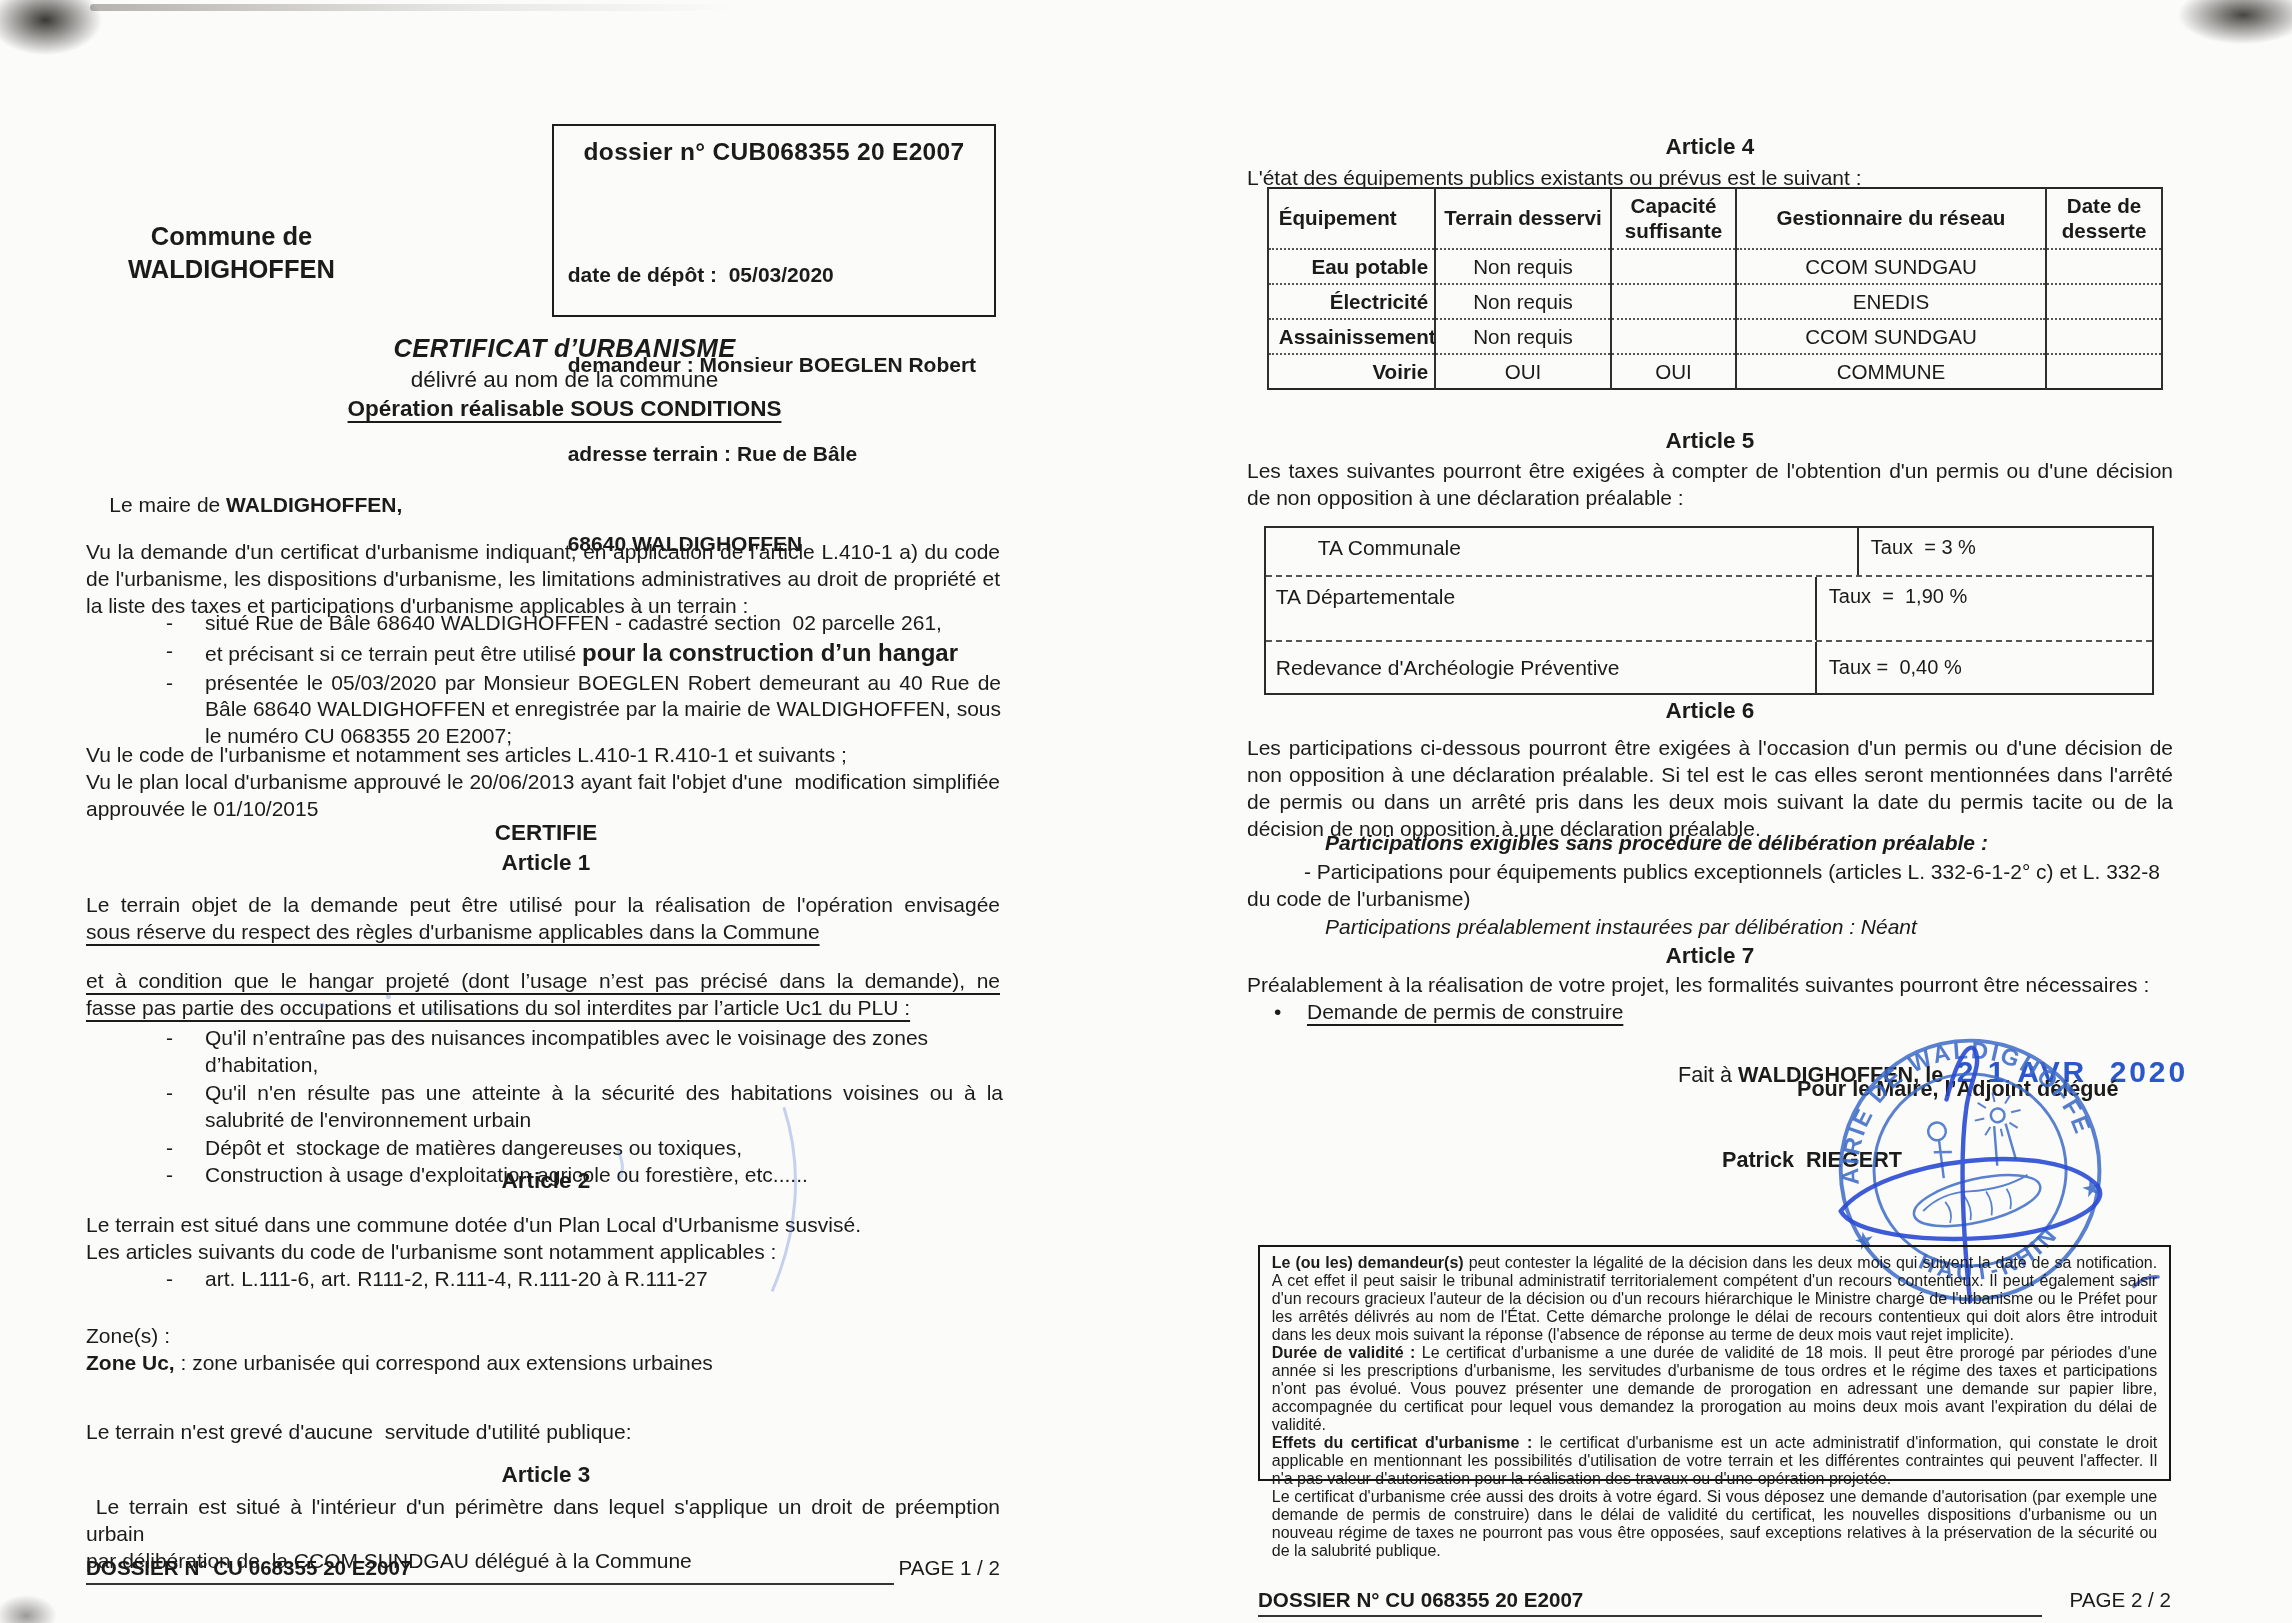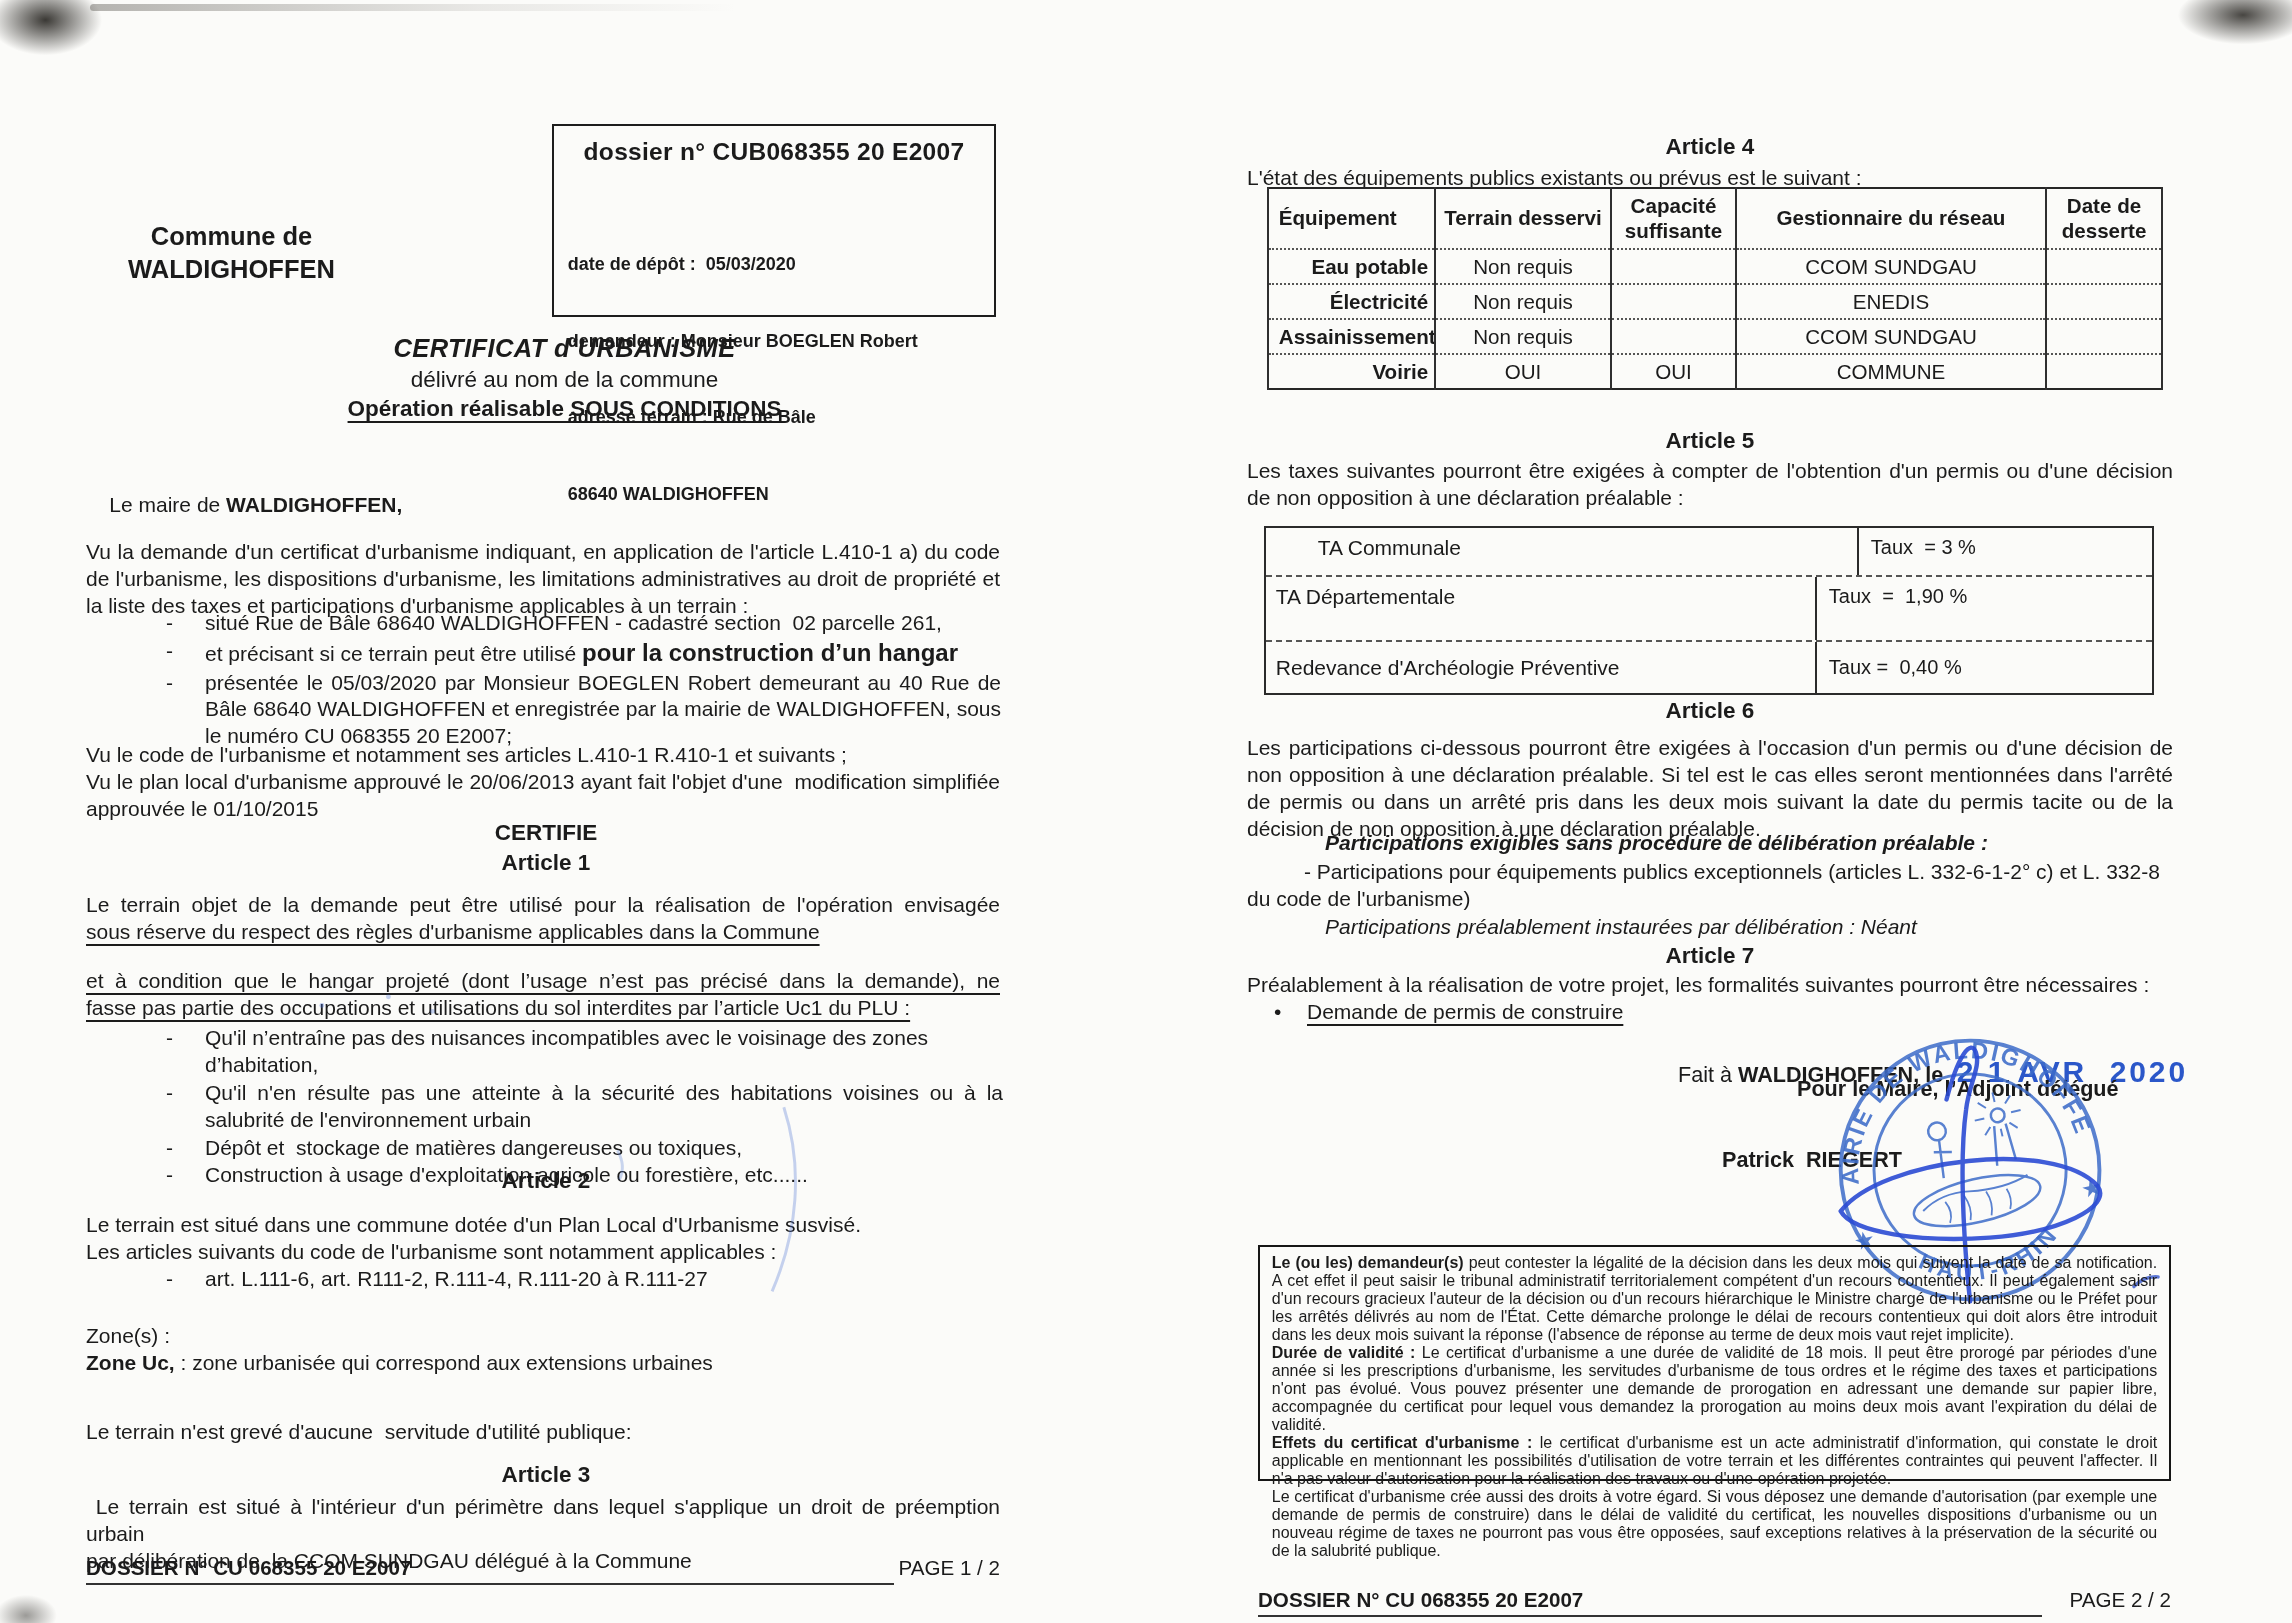--- a/index.html
+++ b/index.html
@@ -23,21 +23,21 @@
   .smudge-bl{left:-17.6px;bottom:-21.6px;width:88px;height:59px;
     background:radial-gradient(ellipse closest-side,rgba(60,58,54,.5),rgba(60,58,54,0) 70%);}
   .top-streak{left:90px;top:3.9px;width:647px;height:6.9px;border-radius:3.9px;
     background:linear-gradient(to right,rgba(95,92,86,.45),rgba(120,116,110,.14) 60%,rgba(120,116,110,0));}
 
   
   .commune-block{left:114px;top:220px;width:235px;text-align:center;
     font-size:25.5px;font-weight:700;line-height:1.3;}
   .dbox{left:552px;top:124px;width:444px;height:193px;border:2.5px solid #1d1d1d;padding:5.9px 13.7px;}
   .dtitle{font-size:24.5px;font-weight:700;text-align:center;margin-top:5.9px;letter-spacing:0.3px;}
-  .dlines{margin-top:35px;font-size:18px;font-weight:700;line-height:1.42;white-space:pre-wrap;}
+  .dlines{margin-top:35px;font-size:21px;font-weight:700;line-height:1.42;white-space:pre-wrap;}
   .dhead{left:104px;top:334px;width:921px;text-align:center;}
   .dhead .h1{font-size:25.5px;font-weight:700;font-style:italic;letter-spacing:0.4px;}
   .dhead .h2{font-size:22.5px;margin-top:3.9px;}
   .dhead .h3{font-size:22.5px;font-weight:700;margin-top:2.9px;}
   .maire-line{left:86px;top:469px;font-size:21px;}
   .p-vu{left:86px;top:518px;width:914px;}
   .dl{list-style:none;margin:0;padding:0;}
   .dl li{position:relative;padding-left:45px;font-size:21px;line-height:1.28;white-space:pre-wrap;margin-bottom:1px;}
   .dl li::before{content:"-";position:absolute;left:5.9px;}
   .blist{left:160px;top:610px;width:841px;}

